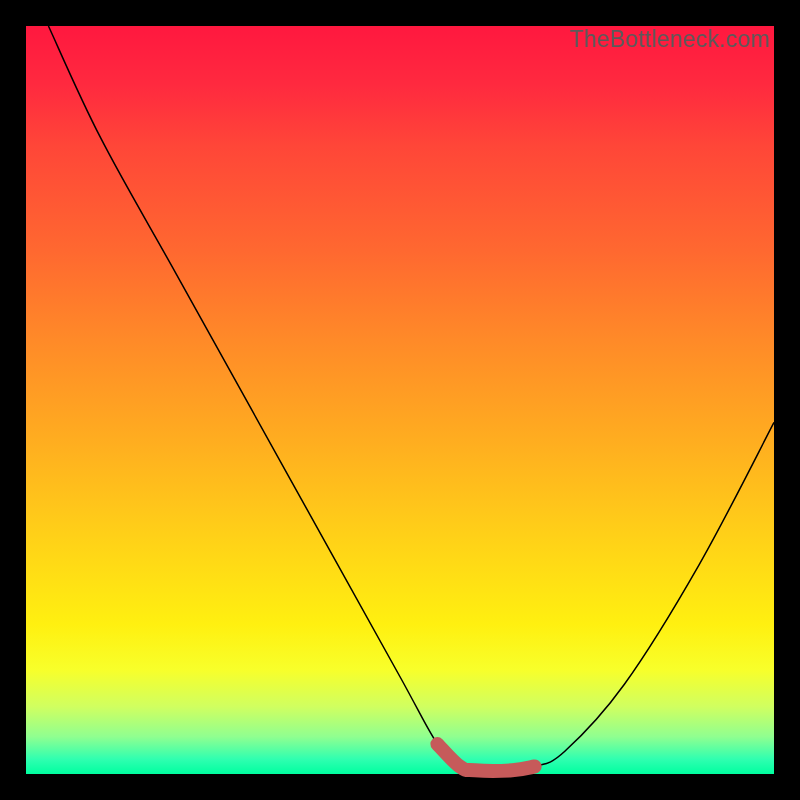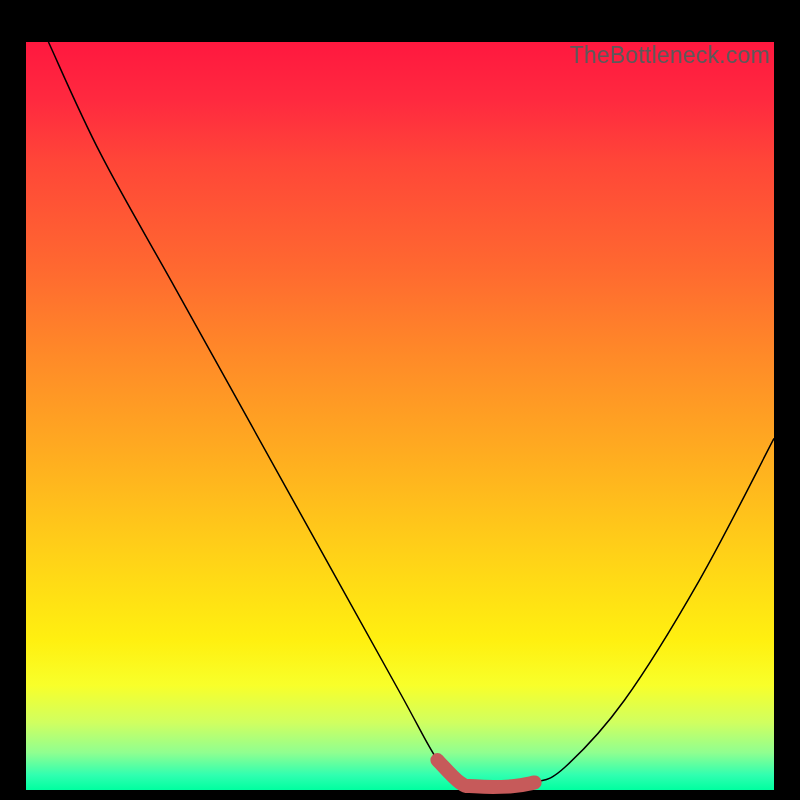--- a/index.html
+++ b/index.html
@@ -7,21 +7,21 @@
     width: 800px;
     height: 800px;
     background: #000;
     position: relative;
     overflow: hidden;
     font-family: Arial, Helvetica, sans-serif;
   }
   .plot-area {
     position: absolute;
     left: 26px;
-    top: 42px;
+    top: 26px;
     width: 748px;
     height: 748px;
     background: linear-gradient(to bottom,
       #ff183f 0%,
       #ff2a3f 8%,
       #ff4638 16%,
       #ff6830 30%,
       #ff8a28 42%,
       #ffac20 55%,
       #ffd018 68%,

